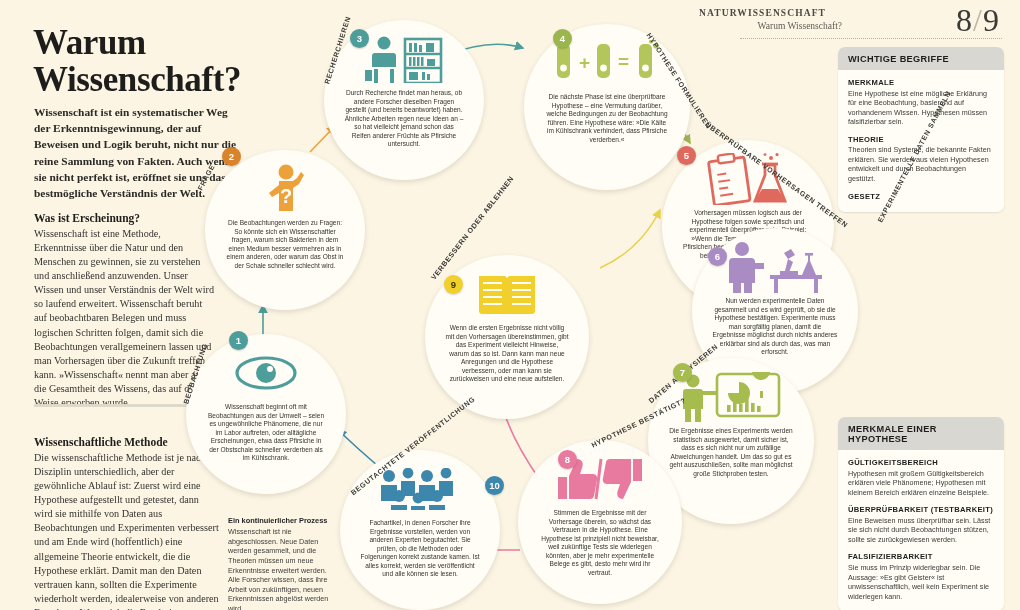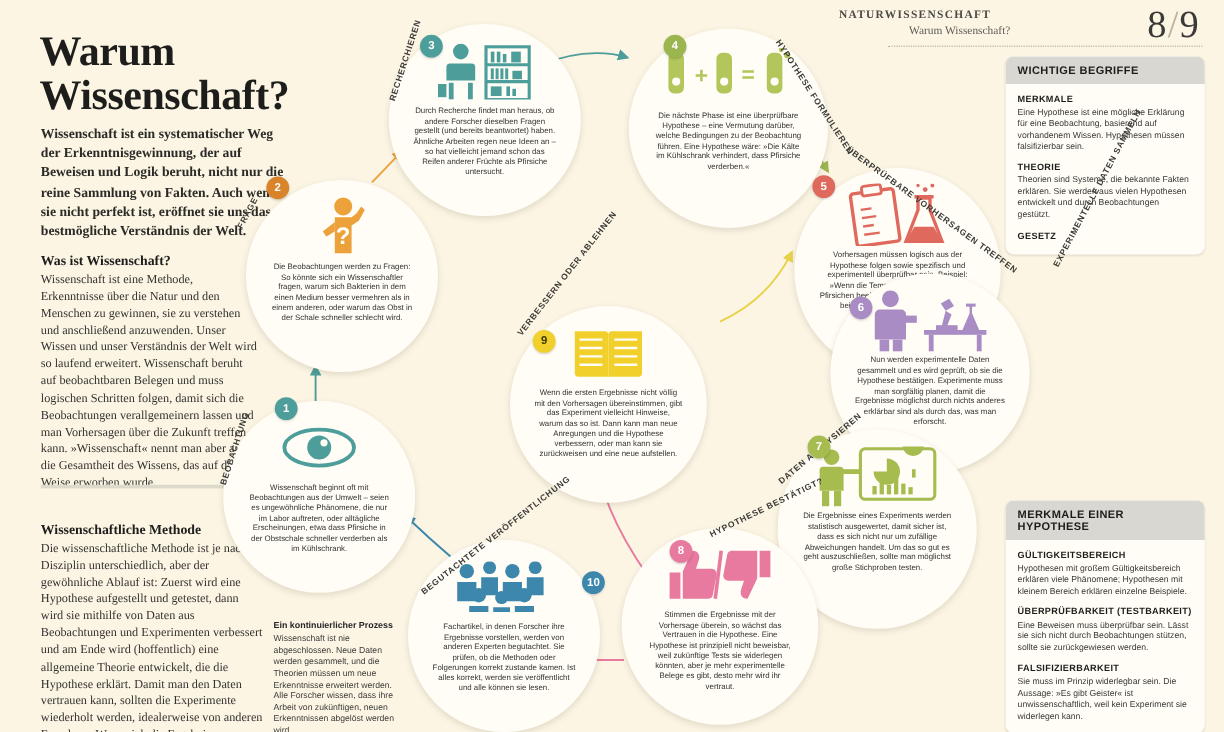--- a/index.html
+++ b/index.html
@@ -112,21 +112,21 @@
   <div class="hdr-sub">Warum Wissenschaft?</div>
   <div class="hdr-page">
     <span>8</span><span class="slash">/</span><span>9</span>
   </div>
   <div class="hdr-rule"></div>
 
   <div class="title">Warum Wissenschaft?</div>
   <div class="lede">Wissenschaft ist ein systematischer Weg der Erkenntnisgewinnung, der auf Beweisen und Logik beruht, nicht nur die reine Sammlung von Fakten. Auch wenn sie nicht perfekt ist, eröffnet sie uns das bestmögliche Verständnis der Welt.</div>
 
   <div class="sec1">
-    <div class="sec-h">Was ist Wissenschaft?</div>
+    <div class="sec-h">Was ist Erscheinung?</div>
     <div class="sec-b">Wissenschaft ist eine Methode, Erkenntnisse über die Natur und den Menschen zu gewinnen, sie zu verstehen und anschließend anzuwenden. Unser Wissen und unser Verständnis der Welt wird so laufend erweitert. Wissenschaft beruht auf beobachtbaren Belegen und muss logischen Schritten folgen, damit sich die Beobachtungen verallgemeinern lassen und man Vorhersagen über die Zukunft treffen kann. »Wissenschaft« nennt man aber auch die Gesamtheit des Wissens, das auf diese Weise erworben wurde.</div>
   </div>
   <div class="sec-div"></div>
   <div class="sec2">
     <div class="sec-h">Wissenschaftliche Methode</div>
     <div class="sec-b">Die wissenschaftliche Methode ist je nach Disziplin unterschiedlich, aber der gewöhnliche Ablauf ist: Zuerst wird eine Hypothese aufgestellt und getestet, dann wird sie mithilfe von Daten aus Beobachtungen und Experimenten verbessert und am Ende wird (hoffentlich) eine allgemeine Theorie entwickelt, die die Hypothese erklärt. Damit man den Daten vertrauen kann, sollten die Experimente wiederholt werden, idealerweise von anderen Forschern. Wenn sich die Ergebnisse unterscheiden, ist es oft noch nicht angebracht, sie zu verallgemeinern.</div>
   </div>
 
   <div class="side-note">
     <div class="nh">Ein kontinuierlicher Prozess</div>

